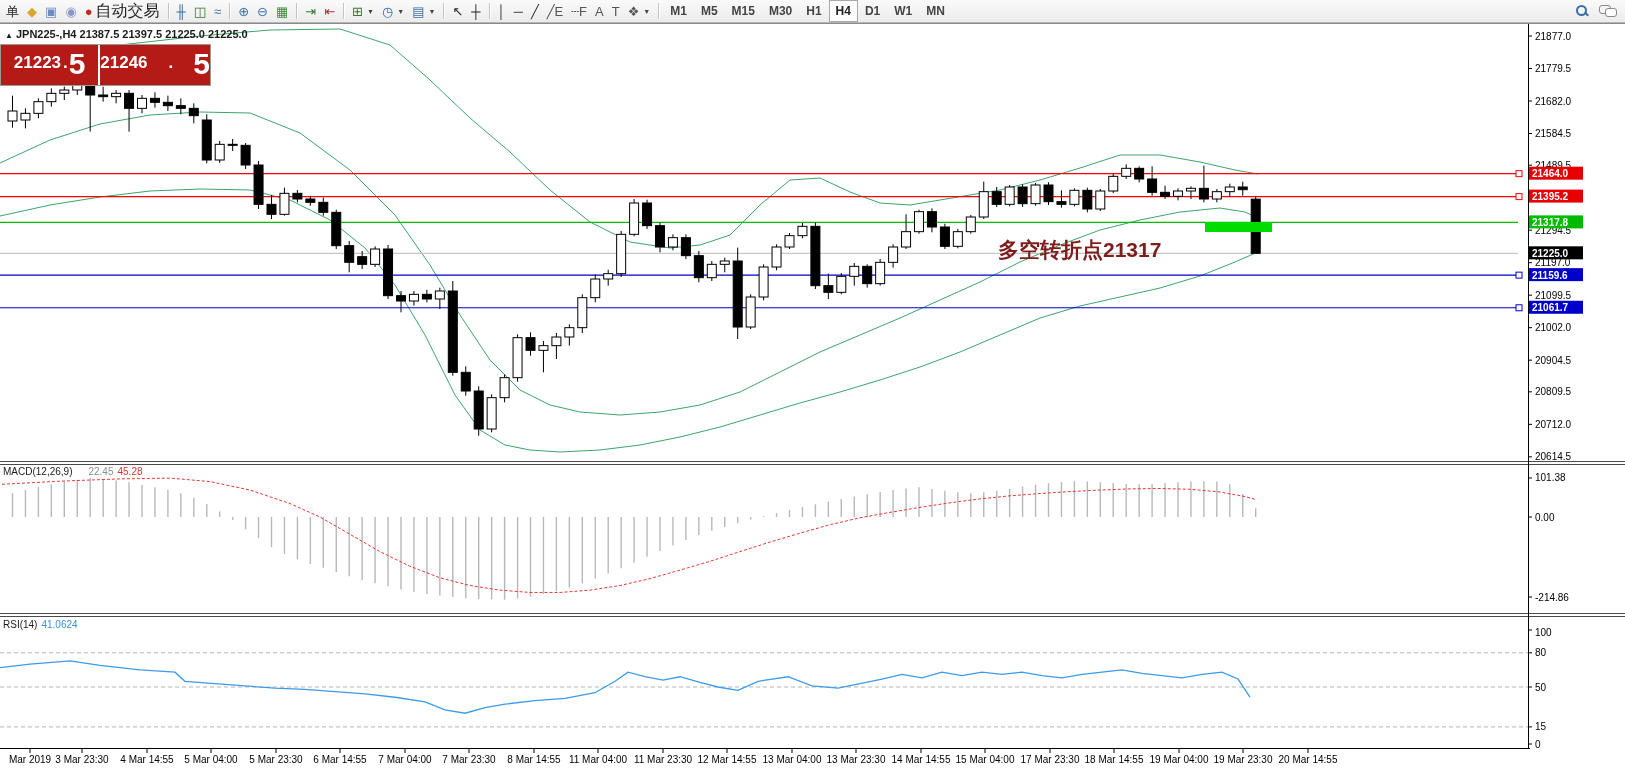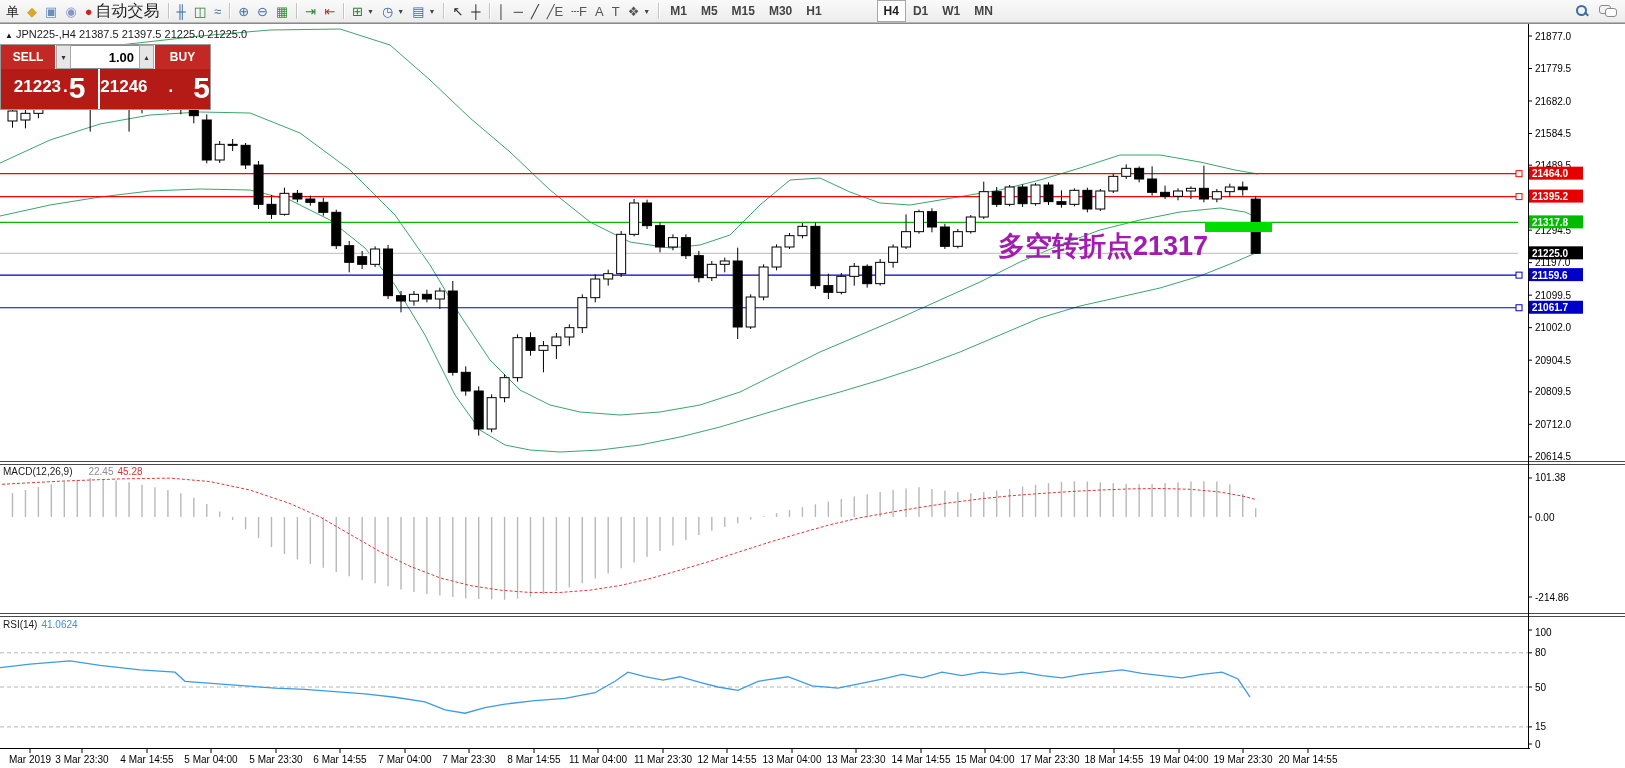--- a/index.html
+++ b/index.html
@@ -9,21 +9,21 @@
   #toolbar{position:absolute;left:0;top:0;width:1625px;height:23px;z-index:10;
     background:linear-gradient(#fafafa,#ececec);border-bottom:1px solid #b5b5b5;
     display:flex;align-items:center;padding-left:2px;box-sizing:border-box;}
   .sep{width:1px;height:16px;background:#c4c4c4;margin:0 4px;box-shadow:1px 0 0 #fff;}
   .tb-btn{display:inline-flex;align-items:center;gap:3px;padding:1px 4px;font-size:12px;
     color:#333;cursor:default;line-height:1;white-space:nowrap;}
   .tb-btn .glyph{font-size:13px;}
   .tb-btn .cjk{font-size:16px;color:#222;}
   .caret{font-size:7px;color:#444;margin-left:1px;}
   .tf-btn{font-size:12px;font-weight:bold;color:#444;padding:3px 6px;border:1px solid transparent;}
-  .tf-active{background:#fdfdfd;border:1px solid #a8a8a8;color:#222;margin-left:48px;}
+  .tf-active{background:#fdfdfd;border:1px solid #a8a8a8;color:#222;}
   .tb-spacer{flex:1;}
   .i-search{position:relative;width:14px;height:14px;display:inline-block;margin-right:10px;}
   .i-search::before{content:"";position:absolute;left:1px;top:1px;width:7px;height:7px;
     border:2px solid #3A6EA5;border-radius:50%;}
   .i-search::after{content:"";position:absolute;left:9px;top:9px;width:5px;height:2px;
     background:#3A6EA5;transform:rotate(45deg);}
   .i-chat{position:relative;width:18px;height:14px;display:inline-block;margin-right:8px;}
   .i-chat::before{content:"";position:absolute;left:0;top:1px;width:10px;height:7px;
     border:1px solid #8a8a8a;border-radius:3px;background:#f4f4f4;}
   .i-chat::after{content:"";position:absolute;left:6px;top:4px;width:10px;height:7px;
@@ -44,28 +44,28 @@
   .qp-row2{display:flex;height:40px;background:#fff;}
   .qp-price{background:#B41B17;color:#fff;display:flex;align-items:center;
     justify-content:center;padding-bottom:3px;}
   .qp-price .main{font-size:17px;font-weight:bold;line-height:1;margin-bottom:3px;}
   .qp-price .dot{font-size:17px;font-weight:bold;line-height:1;margin:0 1px 3px 2px;}
   .qp-price .big{font-size:30px;font-weight:bold;line-height:0.85;}
   .qp-price-sell{width:104px;border-right:2px solid #fff;}
   .qp-price-buy{flex:1;gap:19px;}
   
   .ovl{position:absolute;z-index:5;white-space:nowrap;}
-  #symbol-title{left:5px;top:28px;font-size:11px;font-weight:400;color:#1a1a1a;}
+  #symbol-title{left:5px;top:28px;font-size:11px;font-weight:700;color:#1a1a1a;}
   #symbol-title .tri{font-size:8px;margin-right:3px;}
   #macd-label{left:3px;top:466px;font-size:10px;color:#1a1a1a;}
   #macd-label .v1{color:#8c8c8c;margin-left:16px;}
   #macd-label .v2{color:#d23434;margin-left:4px;}
   #rsi-label{left:3px;top:619px;font-size:10px;color:#1a1a1a;}
   #rsi-label .v1{color:#3d8fd6;margin-left:4px;}
-  #cn-note{left:998px;top:228px;font-size:27px;font-weight:bold;color:#a21caf;z-index:4;}
+  #cn-note{left:998px;top:236px;font-size:21px;font-weight:bold;color:#7f1d1d;z-index:4;}
   svg{position:absolute;left:0;top:0;z-index:1;}
 </style>
 </head>
 <body>
 
 <div id="toolbar">
     <div class="tb-btn">
       <span class="glyph" style="color: rgb(34, 34, 34);">单</span>
     </div>
     <div class="tb-btn">
@@ -167,27 +167,20 @@
     <div class="tb-spacer"></div>
     <span class="i-search"></span>
     <span class="i-chat"></span>
   </div>
 
 <div class="ovl" id="symbol-title">
   <span class="tri">▲</span><span>JPN225-,H4  21387.5 21397.5 21225.0 21225.0</span>
 </div>
 
 <div id="quote-panel">
-  <div class="qp-row1">
-    <div class="qp-sell">SELL</div>
-    <div class="qp-step">▾</div>
-    <input class="qp-vol" value="1.00" style="">
-    <div class="qp-step">▴</div>
-    <div class="qp-buy">BUY</div>
-  </div>
   <div class="qp-row2">
     <div class="qp-price qp-price-sell">
       <span class="main">21223</span>
         <span class="dot">.</span>
         <span class="big">5</span>
     </div>
     <div class="qp-price qp-price-buy">
       <span class="main">21246</span>
         <span class="dot">.</span>
         <span class="big">5</span>

